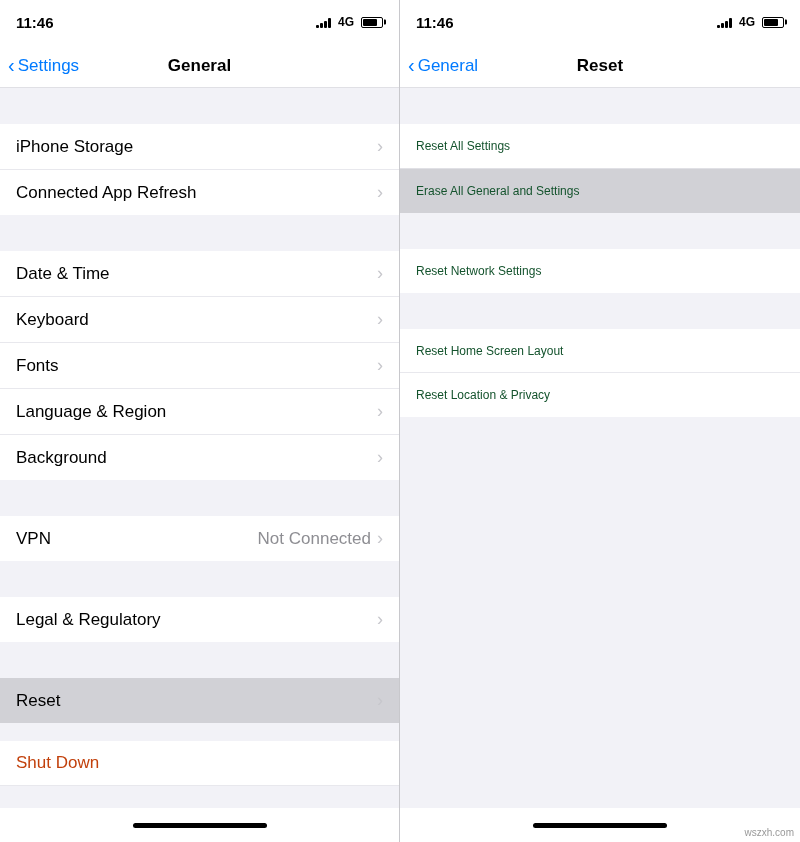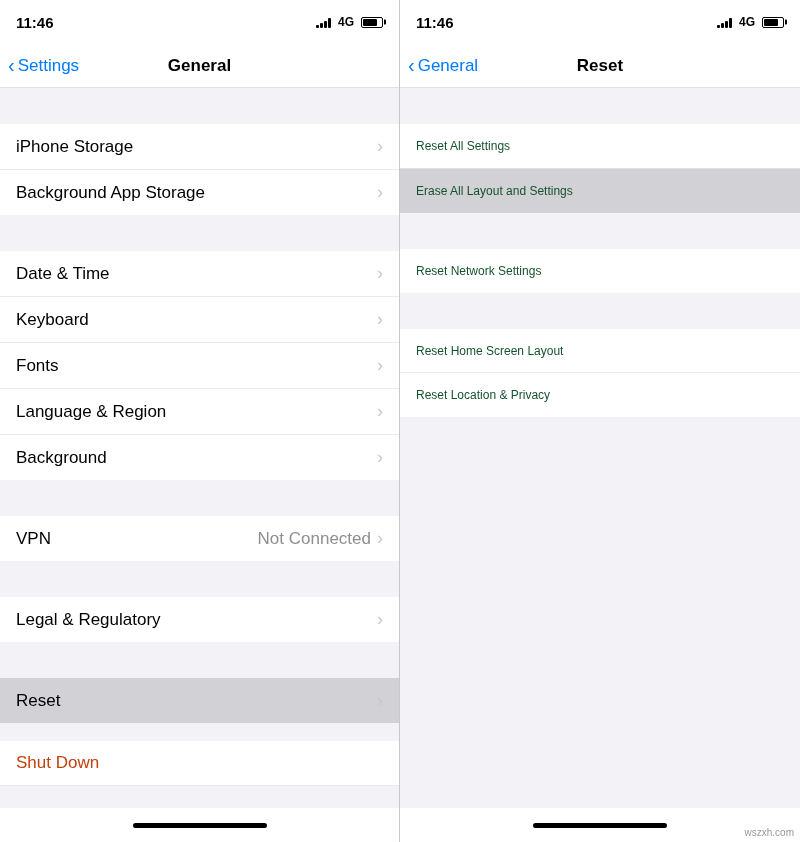--- a/index.html
+++ b/index.html
@@ -261,21 +261,21 @@
 
     <div class="list-group">
       <div class="list-item">
         <div class="list-item-left">
           <span class="list-item-label">iPhone Storage</span>
         </div>
         <span class="list-item-chevron">›</span>
       </div>
       <div class="list-item">
         <div class="list-item-left">
-          <span class="list-item-label">Background App Storage</span>
+          <span class="list-item-label">Connected App Refresh</span>
         </div>
         <span class="list-item-chevron">›</span>
       </div>
     </div>
 
     <div class="section-gap"></div>
 
     <div class="list-group">
       <div class="list-item">
         <div class="list-item-left">
@@ -391,21 +391,21 @@
     <div class="list-group">
       <div class="list-item">
         <span class="list-item-blue">Reset All Settings</span>
       </div>
     </div>
 
     <div style="height:1px;background:#e0e0e5"></div>
 
     <div class="list-group">
       <div class="list-item selected">
-        <span class="list-item-blue">Erase All Layout and Settings</span>
+        <span class="list-item-blue">Erase All General and Settings</span>
       </div>
     </div>
 
     <div class="section-gap"></div>
 
     <div class="list-group">
       <div class="list-item">
         <span class="list-item-blue">Reset Network Settings</span>
       </div>
     </div>

